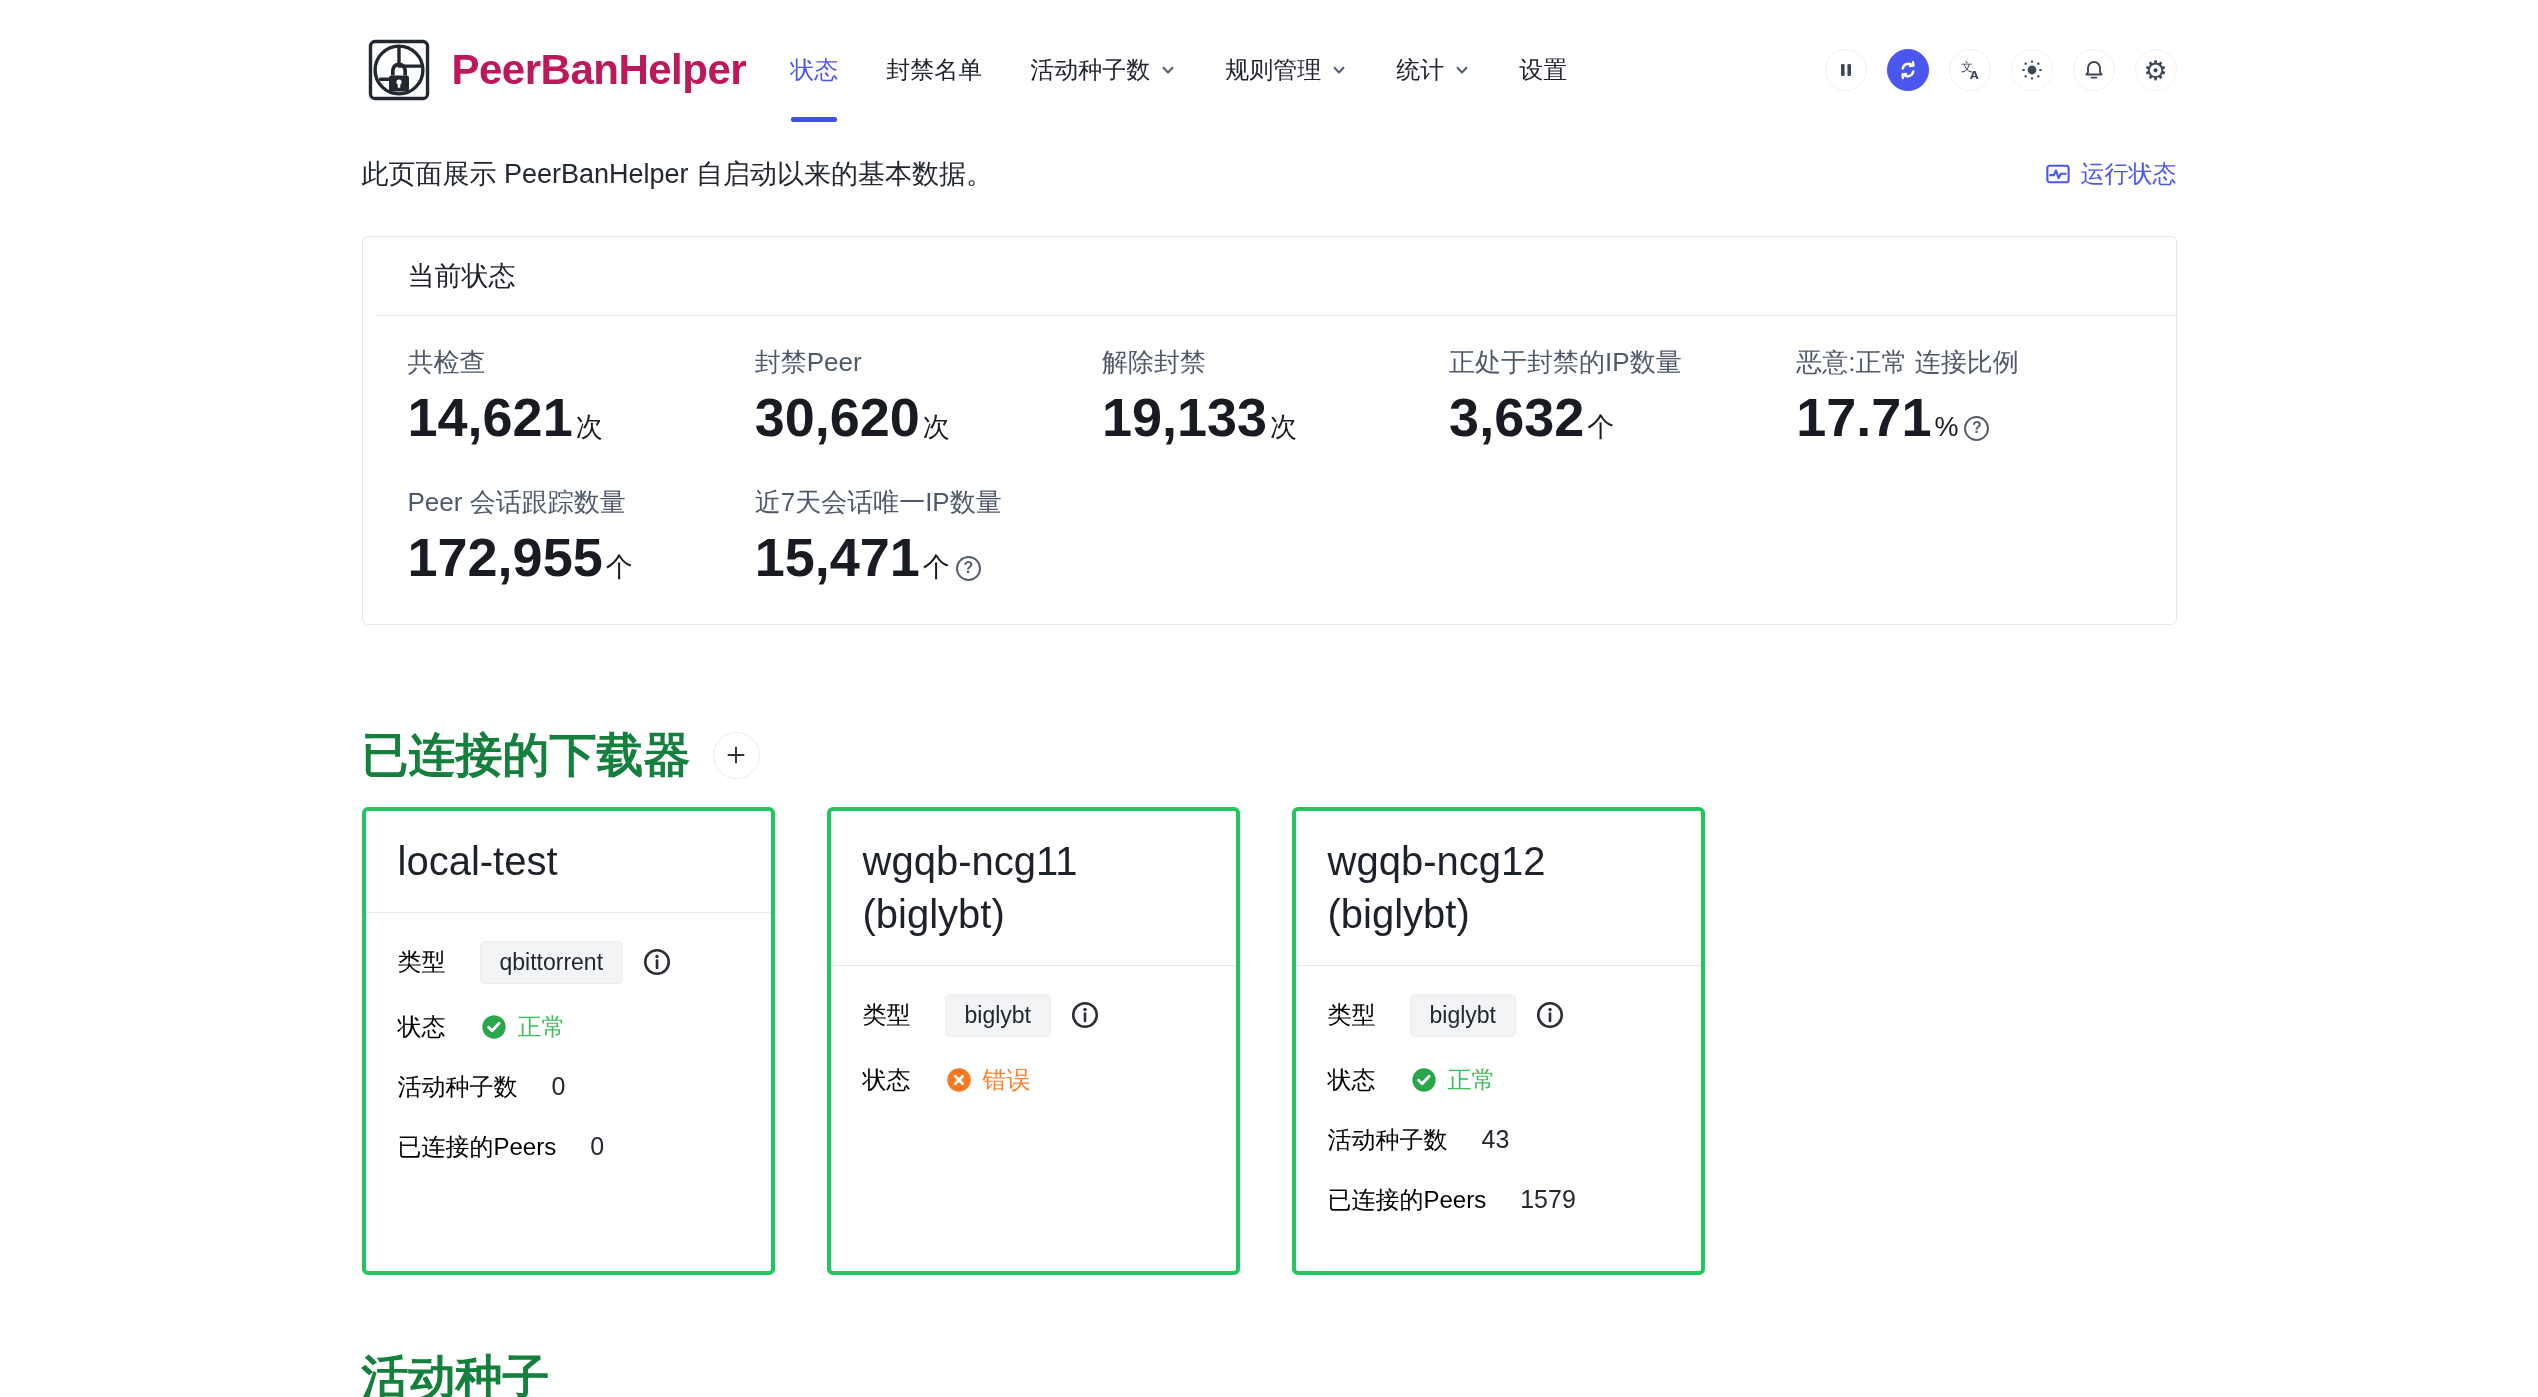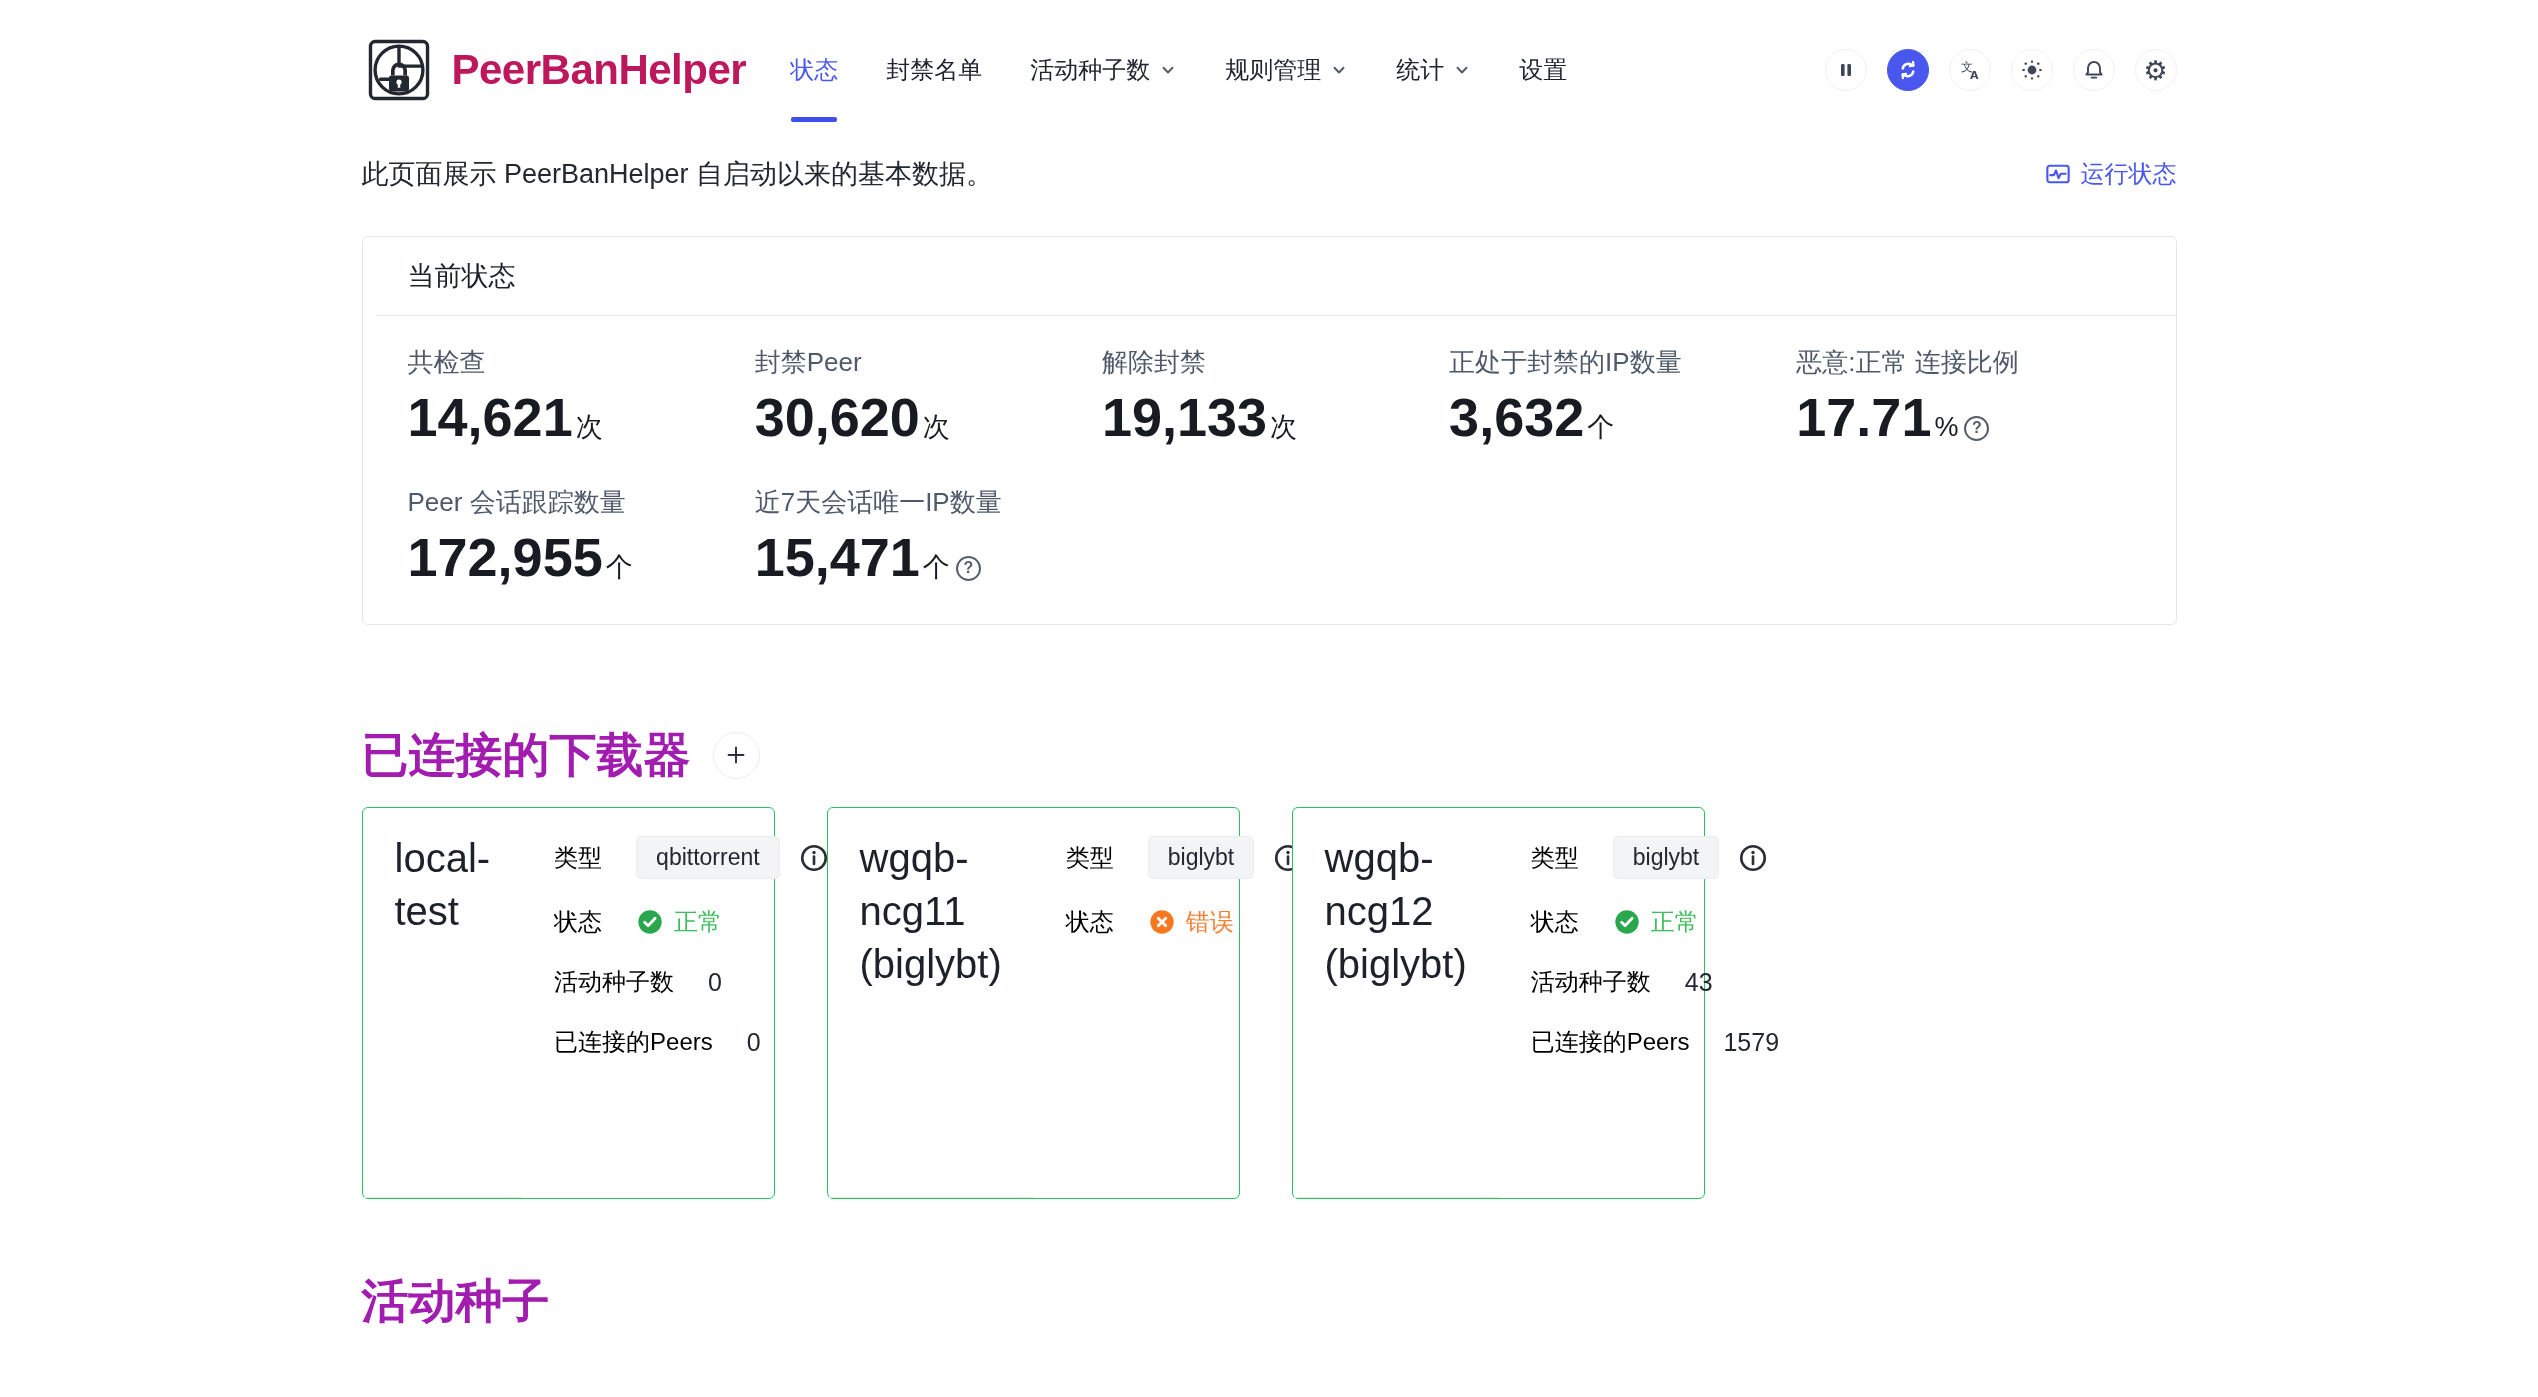--- a/index.html
+++ b/index.html
@@ -37,26 +37,26 @@
   .stat-label { font-size:26px; color:#4e5969; line-height:28px; }
   .stat-line { margin-top:12px; display:flex; align-items:baseline; line-height:58px; }
   .stat-value { font-size:54px; font-weight:600; color:#181b21; }
   .stat-unit { font-size:27px; font-weight:400; color:#181b21; margin-left:3px; }
   .help-icon { width:25px; height:25px; border:2px solid #565e6b; border-radius:50%;
     display:inline-flex; align-items:center; justify-content:center; font-size:16px; font-weight:700;
     color:#565e6b; margin-left:6px; transform:translateY(-3px); cursor:pointer; }
 
   
   .section-head { margin-top:102px; display:flex; align-items:center; gap:22px; }
-  h2.sec-title { font-size:47px; font-weight:600; color:#a21caf; line-height:56px; }
+  h2.sec-title { font-size:47px; font-weight:600; color:#15803d; line-height:56px; }
   .add-btn { width:47px; height:47px; border-radius:50%; border:1px solid #ececf0; background:#fff;
     display:flex; align-items:center; justify-content:center; cursor:pointer; }
   .cards { margin-top:24px; display:flex; gap:52px; align-items:stretch; }
-  .dcard { width:413px; min-height:392px; border:1px solid #22c55e; border-radius:6px;
-    display:flex; flex-direction:row; background:#fff; }
+  .dcard { width:413px; min-height:392px; border:4px solid #22c55e; border-radius:6px;
+    display:flex; flex-direction:column; background:#fff; }
   .dcard-header { padding:24px 32px; border-bottom:1px solid #e8e9ed; }
   .dcard-title { font-size:40px; font-weight:500; color:#1d2129; line-height:1.32; }
   .dcard-body { padding:28px 32px; }
   .drow { display:flex; align-items:center; margin-bottom:26px; font-size:24px; min-height:34px; }
   .drow-label { color:#000000; margin-right:34px; white-space:nowrap; }
   .type-badge { background:#f3f4f6; border:1px solid #ededf0; border-radius:5px; padding:7px 19px;
     font-size:23px; color:#23272f; }
   .info-icon { margin-left:19px; display:flex; cursor:pointer; }
   .status-val { display:flex; align-items:center; gap:10px; }
   .status-val.ok { color:#3dbd5c; }

